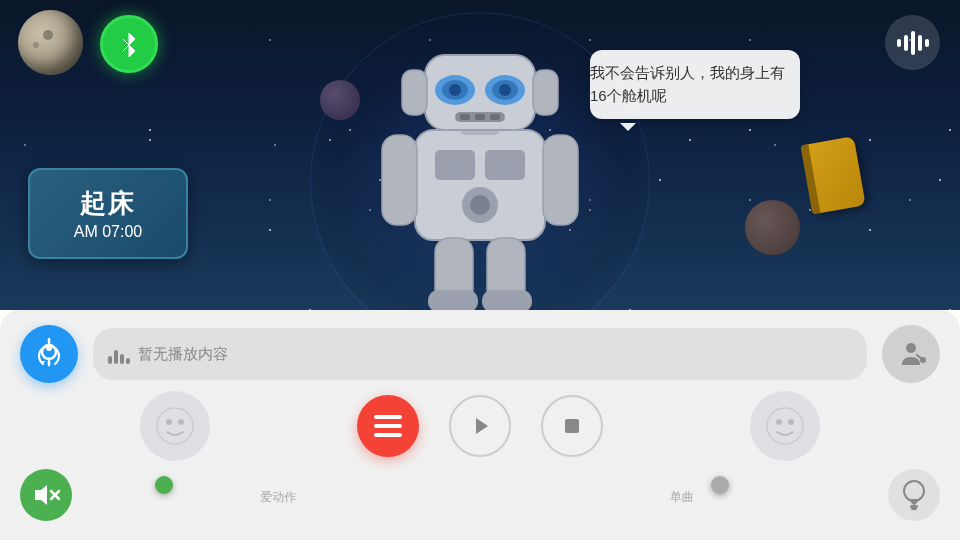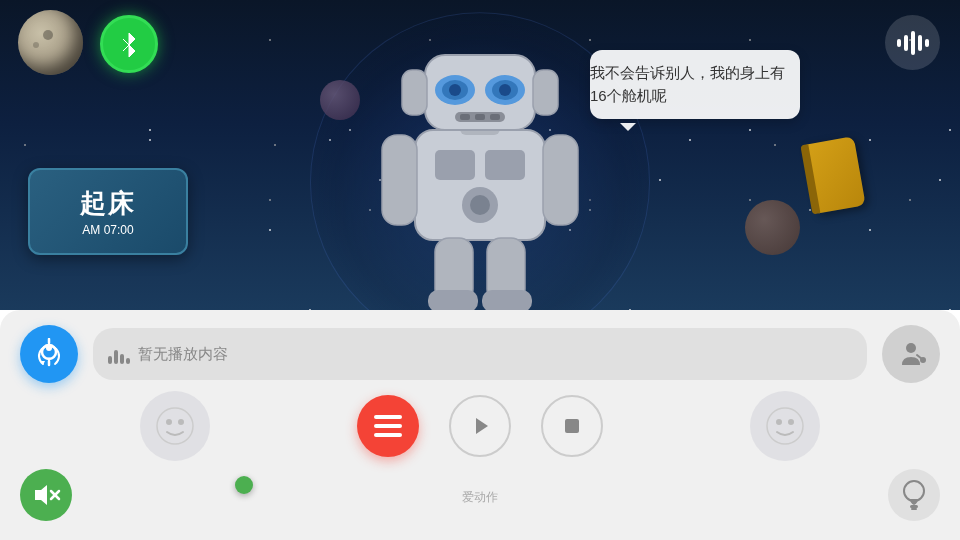--- a/index.html
+++ b/index.html
@@ -127,21 +127,21 @@
     }
     .alarm-title {
       color: #ffffff;
       font-size: 26px;
       font-weight: bold;
       text-align: center;
       letter-spacing: 2px;
     }
     .alarm-time {
       color: #ffffff;
-      font-size: 12px;
+      font-size: 16px;
       text-align: center;
       margin-top: 2px;
     }
 
     
     .speech-bubble {
       position: absolute;
       top: 50px;
       right: 160px;
       background: rgba(255,255,255,0.92);
@@ -586,20 +586,27 @@
     <div class="volume-slider-area">
 
       <div style="flex:1; display:flex; flex-direction:column; align-items:center; gap:4px;">
         <div class="slider-track" style="width:100%;">
           <div class="slider-fill"></div>
           <div class="slider-thumb"></div>
         </div>
         <span class="slider-label" style="font-size:12px; color:#aaa;">爱动作</span>
       </div>
 
+      <div style="flex:1; display:flex; flex-direction:column; align-items:center; gap:4px;">
+        <div class="slider-track" style="width:100%;">
+          <div class="slider-fill" style="width:60%; background:#aaa;"></div>
+          <div class="slider-thumb" style="left:60%; background:#aaa;"></div>
+        </div>
+        <span class="slider-label" style="font-size:12px; color:#aaa;">单曲</span>
+      </div>
     </div>
 
     <div class="lamp-btn">
       <svg width="28" height="32" viewBox="0 0 28 32">
 
         <circle cx="14" cy="12" r="10" fill="none" stroke="#888" stroke-width="2"></circle>
         <path d="M10 20 Q10 24 14 26 Q18 24 18 20Z" fill="#888"></path>
         <rect x="10" y="26" width="8" height="3" rx="1.5" fill="#888"></rect>
         <rect x="11" y="29" width="6" height="2" rx="1" fill="#888"></rect>
       </svg>

